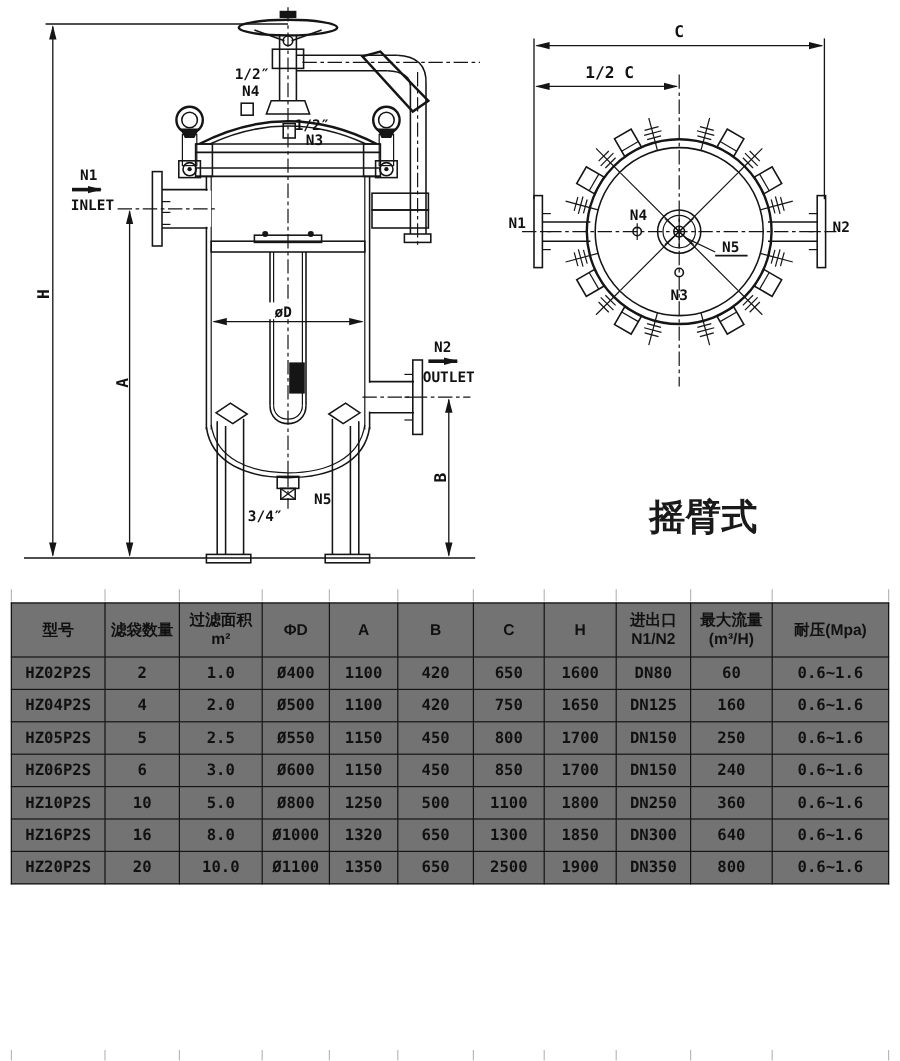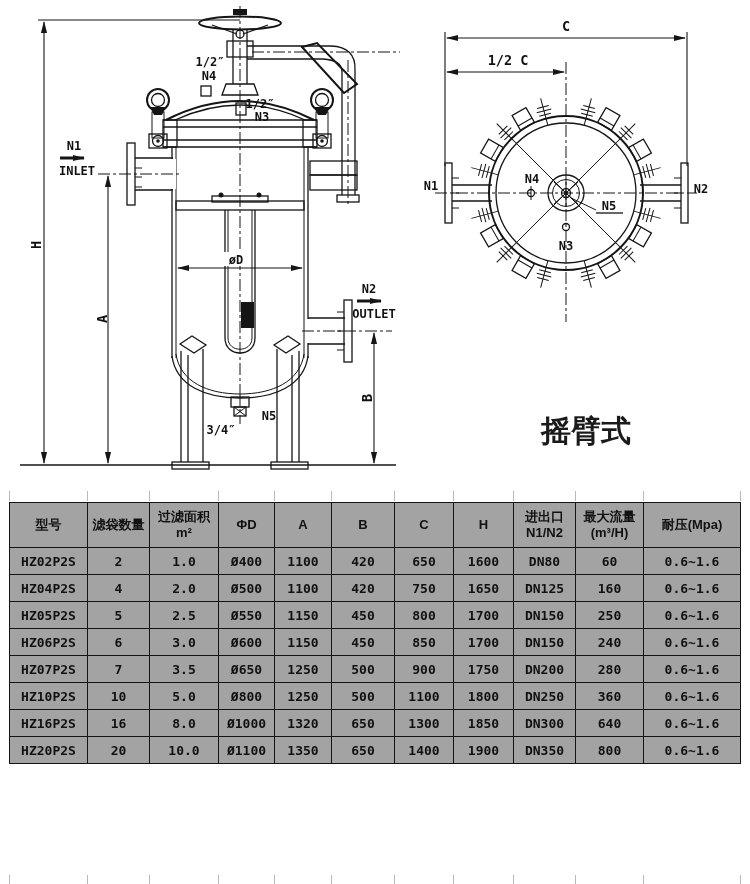--- a/index.html
+++ b/index.html
@@ -11,21 +11,21 @@
   .thin{stroke:#151515;stroke-width:1;fill:none;}
   .dash{stroke:#151515;stroke-width:1;fill:none;stroke-dasharray:12 3 3 3;}
   .dim{stroke:#151515;stroke-width:1.1;fill:none;}
   .cad{font-family:"DejaVu Sans Mono",monospace;font-weight:bold;font-size:12px;fill:#111;
        text-anchor:middle;}
   .cad-lg{font-size:13.5px;}
   .caption{font-family:"Liberation Sans",sans-serif;font-weight:bold;font-size:30px;
        fill:#1a1a1a;text-anchor:middle;}
   
   table.spec{position:absolute;left:9px;top:502px;width:731px;border-collapse:collapse;
-       table-layout:fixed;background:#a3a3a3;}
+       table-layout:fixed;background:#737373;}
   table.spec th, table.spec td{border:1.6px solid #141414;text-align:center;vertical-align:middle;
        padding:0;color:#111;}
   table.spec th{height:44px;font-size:13px;font-weight:bold;white-space:pre-line;line-height:1.25;
        font-family:"Liberation Sans","DejaVu Sans Mono",sans-serif;}
   table.spec td{height:26px;font-size:13px;font-weight:bold;
        font-family:"DejaVu Sans Mono",monospace;}
   .ghost{position:absolute;width:1px;height:9px;background:#b9b9b9;}
   .ghost.top{top:491px;height:10px;}
   .ghost.bot{top:875px;}
 </style>
@@ -380,33 +380,20 @@
           <td>Ø600</td>
           <td>1150</td>
           <td>450</td>
           <td>850</td>
           <td>1700</td>
           <td>DN150</td>
           <td>240</td>
           <td>0.6~1.6</td>
         </tr>
         <tr>
-          <td>HZ07P2S</td>
-          <td>7</td>
-          <td>3.5</td>
-          <td>Ø650</td>
-          <td>1250</td>
-          <td>500</td>
-          <td>900</td>
-          <td>1750</td>
-          <td>DN200</td>
-          <td>280</td>
-          <td>0.6~1.6</td>
-        </tr>
-        <tr>
           <td>HZ10P2S</td>
           <td>10</td>
           <td>5.0</td>
           <td>Ø800</td>
           <td>1250</td>
           <td>500</td>
           <td>1100</td>
           <td>1800</td>
           <td>DN250</td>
           <td>360</td>
@@ -425,21 +412,21 @@
           <td>640</td>
           <td>0.6~1.6</td>
         </tr>
         <tr>
           <td>HZ20P2S</td>
           <td>20</td>
           <td>10.0</td>
           <td>Ø1100</td>
           <td>1350</td>
           <td>650</td>
-          <td>1400</td>
+          <td>2500</td>
           <td>1900</td>
           <td>DN350</td>
           <td>800</td>
           <td>0.6~1.6</td>
         </tr>
       </tbody>
 </table>
 
 <div class="ghost top" style="left:9px"></div>
 <div class="ghost top" style="left:87px"></div>

